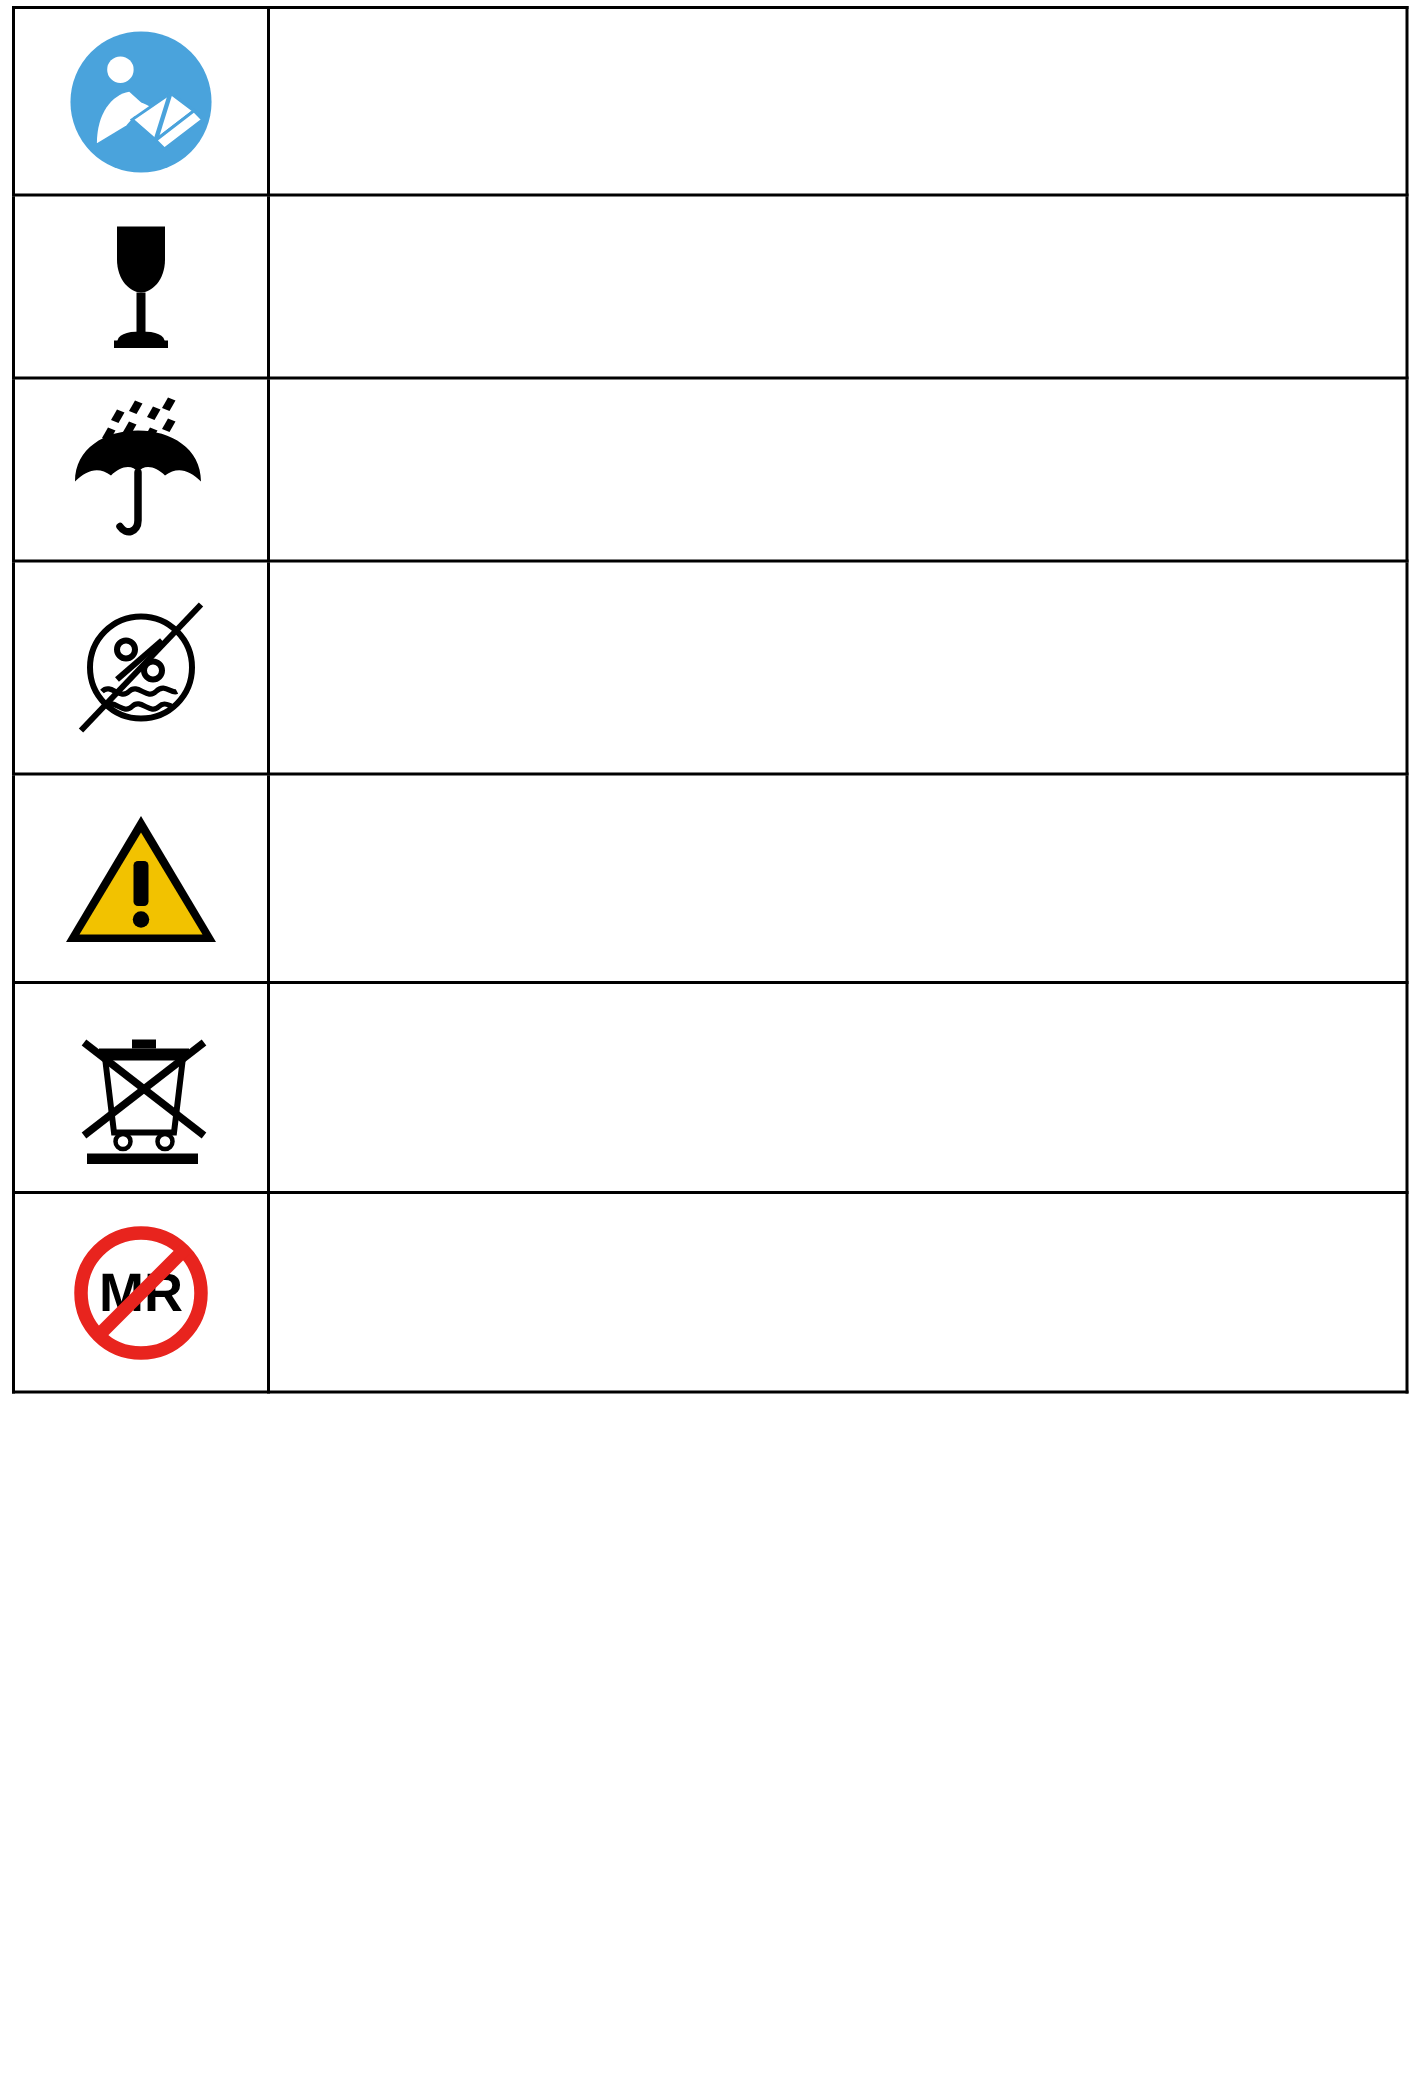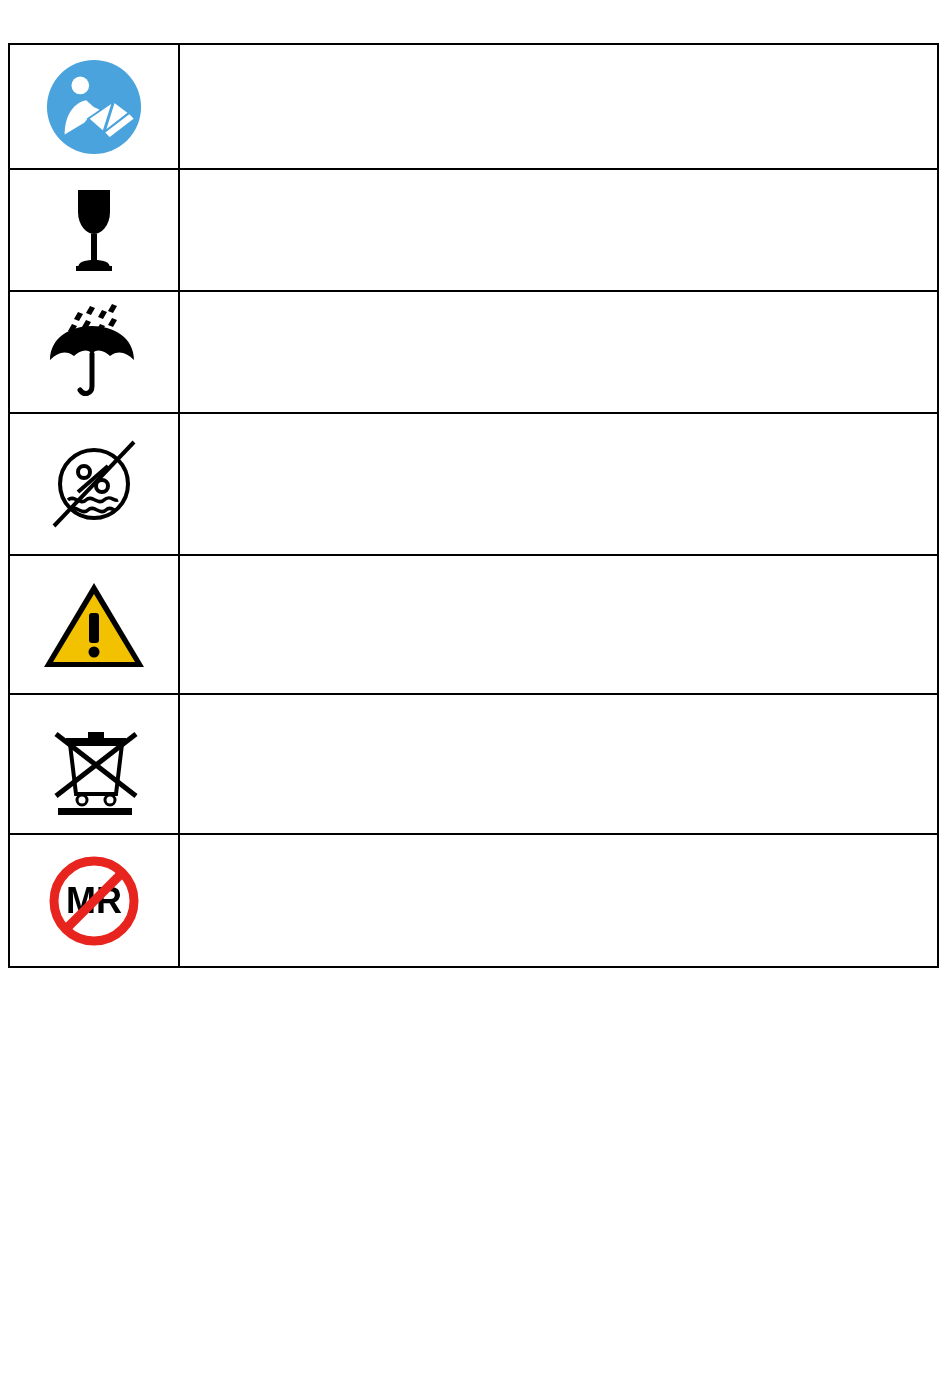--- a/index.html
+++ b/index.html
@@ -20,21 +20,20 @@
     height: 1393px;
     box-sizing: border-box;
   }
   .symbol-table {
     position: absolute;
     left: 8px;
     top: 4px;
     width: 925px;
     border-collapse: collapse;
     table-layout: fixed;
-    margin-top: 39px;
   }
   .symbol-table td {
     border: 2px solid #000000;
     padding: 0;
     vertical-align: middle;
   }
   .col-icon {
     width: 168px;
     text-align: center;
   }

